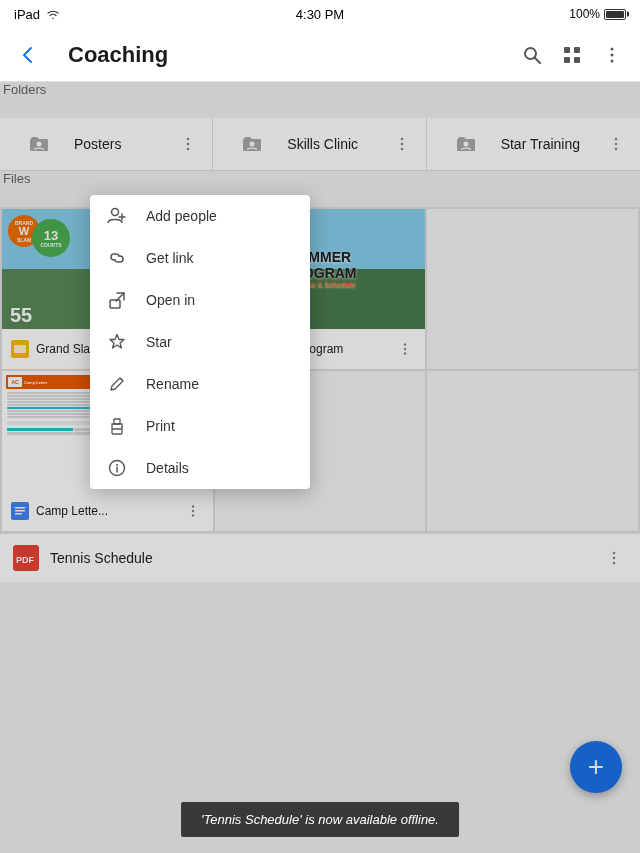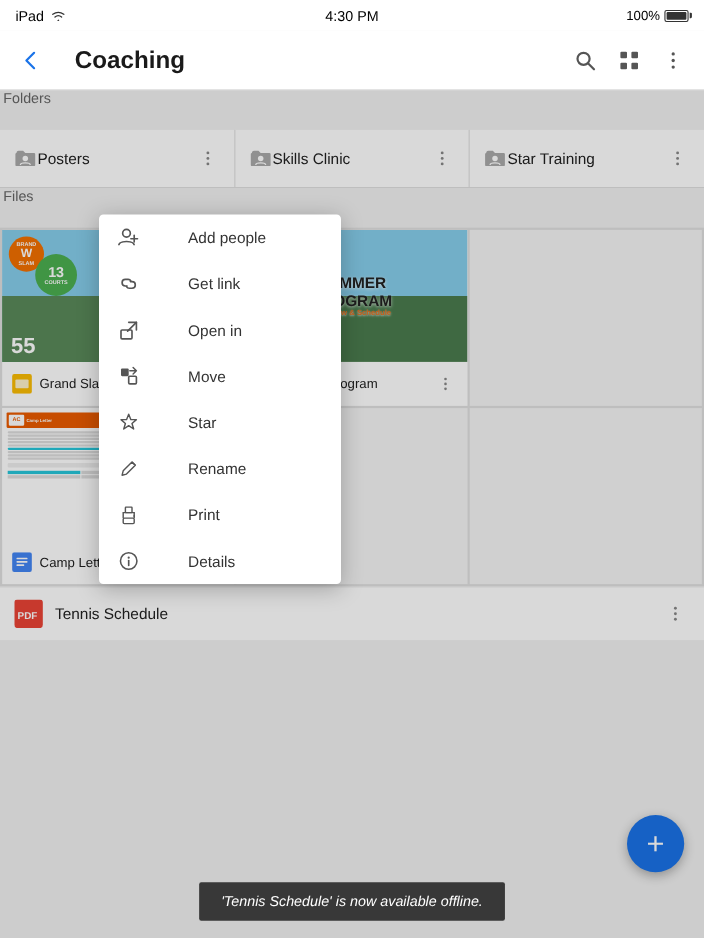--- a/index.html
+++ b/index.html
@@ -75,23 +75,24 @@
       background: #fff;
       display: flex;
       border-bottom: 1px solid #e0e0e0;
     }
     .folder-item {
       flex: 1;
       height: 52px;
       display: flex;
       align-items: center;
       padding: 0 12px;
-      gap: 0;
+      gap: 24px;
       border-right: 1px solid #e0e0e0;
       cursor: pointer;
+      margin-left: 16px;
     }
     .folder-item:last-child { border-right: none; }
     .folder-icon {
       width: 22px; height: 22px;
       display: flex; align-items: center; justify-content: center;
       color: #777;
     }
     .folder-name {
       flex: 1;
       font-size: 14px;
@@ -200,21 +201,21 @@
       border-radius: 50%;
       background: #f37000;
       display: flex; flex-direction: column; align-items: center; justify-content: center;
       color: #fff;
       font-size: 6px;
       font-weight: bold;
     }
     .badge-orange .num { font-size: 11px; line-height: 1; }
     .circle-green {
       position: absolute;
-      top: 22px; left: 30px;
+      top: 10px; left: 30px;
       width: 38px; height: 38px;
       border-radius: 50%;
       background: #4caf50;
       display: flex; flex-direction: column; align-items: center; justify-content: center;
       color: #fff;
       font-size: 6px; font-weight: bold;
     }
     .circle-green .num { font-size: 13px; line-height: 1; }
     .circle-orange-small {
       position: absolute;
@@ -254,21 +255,21 @@
       cursor: pointer;
       font-size: 14px;
       color: #333;
     }
     .menu-item-icon {
       width: 22px; height: 22px;
       display: flex; align-items: center; justify-content: center;
       color: #555;
       flex-shrink: 0;
     }
-    .menu-item-label { font-size: 14px; color: #333; margin-left: 25px; }
+    .menu-item-label { font-size: 14px; color: #333; }
 
     
     .overlay {
       position: absolute;
       top: 82px;
       left: 0; right: 0; bottom: 0;
       background: rgba(0,0,0,0.15);
       z-index: 50;
     }
 
@@ -603,30 +604,20 @@
     <div class="menu-item-icon">
       <svg width="20" height="20" viewBox="0 0 20 20">
         <rect x="3" y="10" width="10" height="8" rx="1" stroke="#555" stroke-width="1.5" fill="none"></rect>
         <path d="M10 3h7v7" stroke="#555" stroke-width="1.5" fill="none" stroke-linecap="round" stroke-linejoin="round"></path>
         <line x1="17" y1="3" x2="9" y2="11" stroke="#555" stroke-width="1.5" stroke-linecap="round"></line>
       </svg>
     </div>
     <span class="menu-item-label">Open in</span>
   </div>
 
-  <div class="menu-item">
-    <div class="menu-item-icon">
-      <svg width="20" height="20" viewBox="0 0 20 20">
-        <rect x="3" y="3" width="7" height="7" rx="1" fill="#555"></rect>
-        <rect x="10" y="10" width="7" height="7" rx="1" fill="none" stroke="#555" stroke-width="1.5"></rect>
-        <path d="M11 5h6M14 2l3 3l-3 3" stroke="#555" stroke-width="1.3" fill="none" stroke-linecap="round" stroke-linejoin="round"></path>
-      </svg>
-    </div>
-    <span class="menu-item-label">Move</span>
-  </div>
 
 
   <div class="menu-item">
     <div class="menu-item-icon">
       <svg width="20" height="20" viewBox="0 0 20 20">
         <path d="M10 2.5L12 7.5H17L13 11L14.5 16L10 13L5.5 16L7 11L3 7.5H8L10 2.5Z" stroke="#555" stroke-width="1.3" fill="none" stroke-linejoin="round"></path>
       </svg>
     </div>
     <span class="menu-item-label">Star</span>
   </div>

